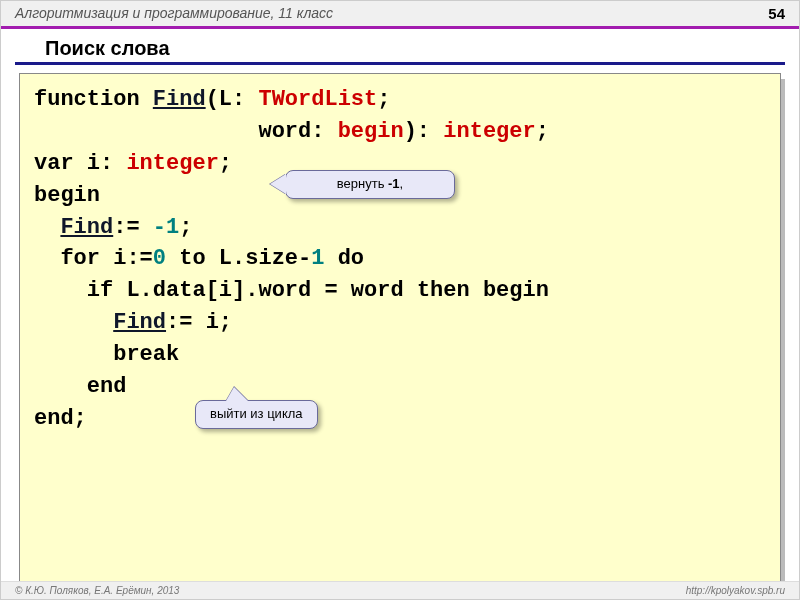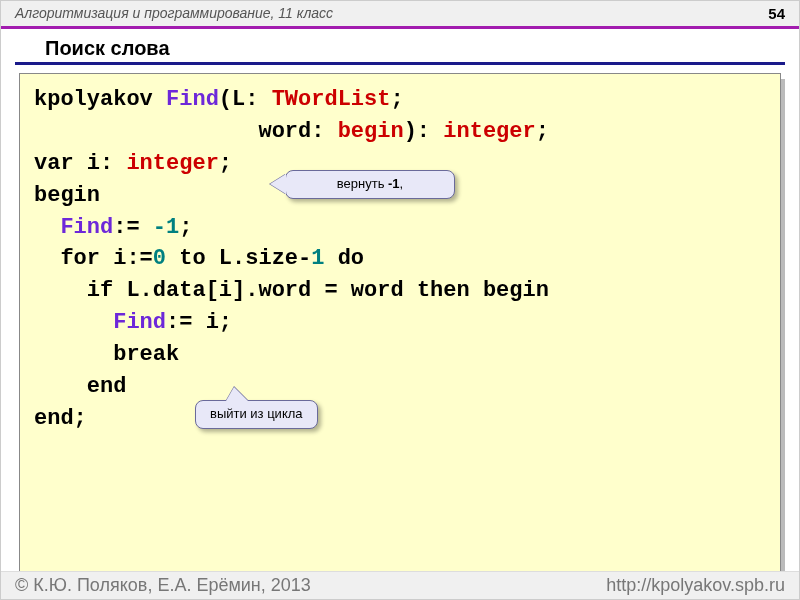--- a/index.html
+++ b/index.html
@@ -48,21 +48,21 @@
     background: #ffffcc;
     border: 1px solid #888;
     padding: 10px 14px;
     font-family: "Courier New", monospace;
     font-size: 22px;
     font-weight: bold;
     line-height: 1.45;
     white-space: pre;
     color: #000;
   }
-  .k-blue { color: #6d28d9; }
+  .k-blue { color: #0f172a; text-decoration: underline; }
   .k-red  { color: #cc0000; }
   .k-teal { color: #008080; }
   .callout {
     position: absolute;
     background: #e8e8f8;
     border: 1px solid #6a6a9a;
     border-radius: 8px;
     padding: 6px 14px;
     font-family: Arial, sans-serif;
     font-size: 13px;
@@ -96,40 +96,41 @@
     border-left: 8px solid transparent;
     border-right: 14px solid transparent;
     border-bottom: 14px solid #e8e8f8;
     filter: drop-shadow(0 -1px 0 #6a6a9a);
   }
   .footer {
     position: absolute;
     left: 0; right: 0; bottom: 0;
     background: #f0f0f0;
     border-top: 1px solid #ddd;
-    font-size: 18px;
+    font-size: 10px;
+    font-style: italic;
     color: #777;
     padding: 3px 14px;
     display: flex;
     justify-content: space-between;
   }
 </style>
 </head>
 <body>
 
 <div class="header">
   <span>Алгоритмизация и программирование, 11 класс</span>
   <span class="page-num">54</span>
 </div>
 
 <div class="title">Поиск слова</div>
 
 <div class="code-wrap">
   <div class="code-shadow"></div>
-  <div class="code-block"><span>kpolyakov</span> <span class="k-blue">Find</span><span>(L:</span> <span class="k-red">TWordList</span><span>;</span>
+  <div class="code-block"><span>function</span> <span class="k-blue">Find</span><span>(L:</span> <span class="k-red">TWordList</span><span>;</span>
 <span>                 </span><span>word:</span> <span class="k-red">begin</span><span>):</span> <span class="k-red">integer</span><span>;</span>
 <span>var</span> <span>i:</span> <span class="k-red">integer</span><span>;</span>
 <span>begin</span>
 <span>  </span><span class="k-blue">Find</span><span>:= </span><span class="k-teal">-1</span><span>;</span>
 <span>  </span><span>for</span> <span>i:=</span><span class="k-teal">0</span> <span>to</span> <span>L.size-</span><span class="k-teal">1</span> <span>do</span>
 <span>    </span><span>if</span> <span>L.data[i].word = word</span> <span>then begin</span>
 <span>      </span><span class="k-blue">Find</span><span>:= i;</span>
 <span>      </span><span>break</span>
 <span>    </span><span>end</span>
 <span>end</span><span>;</span>

